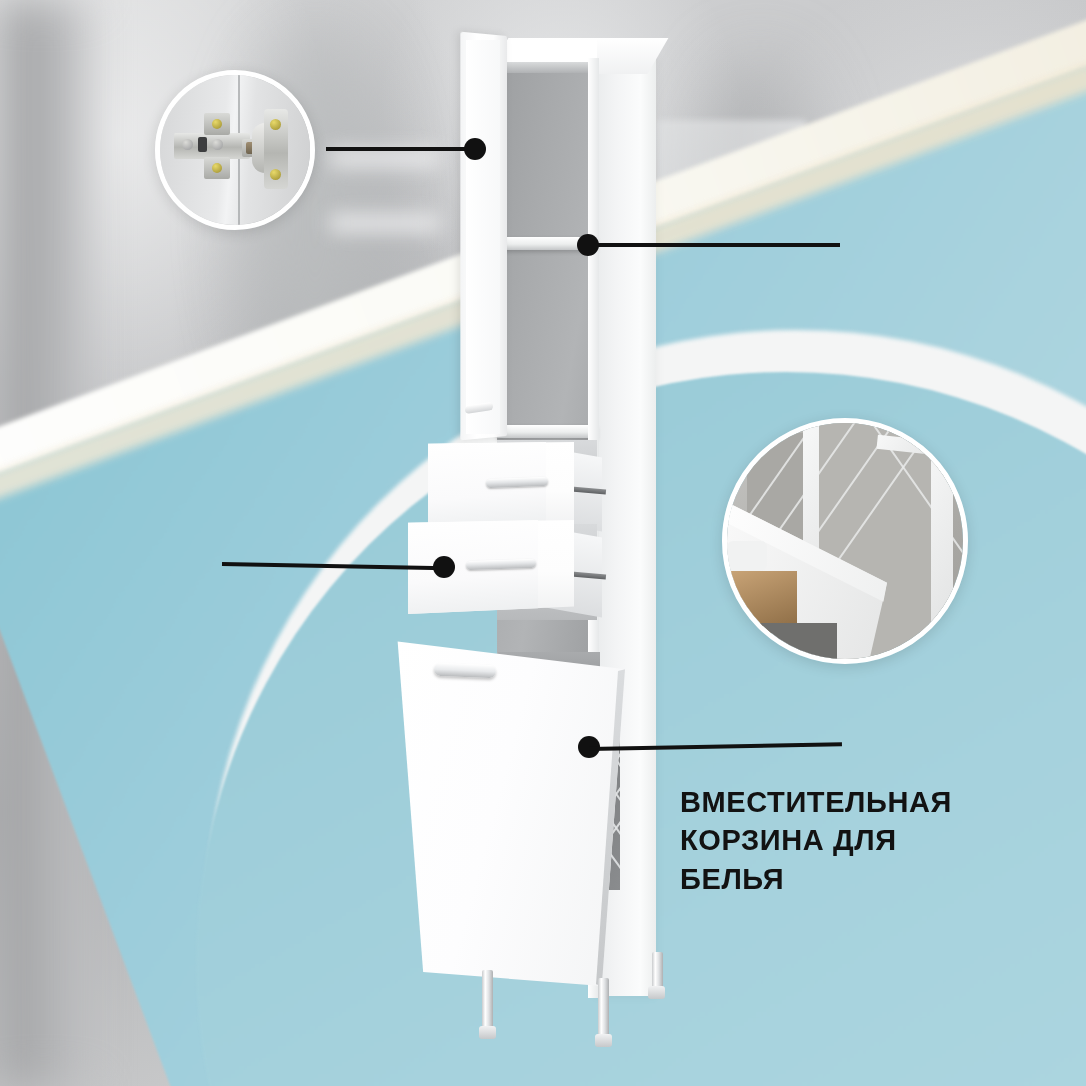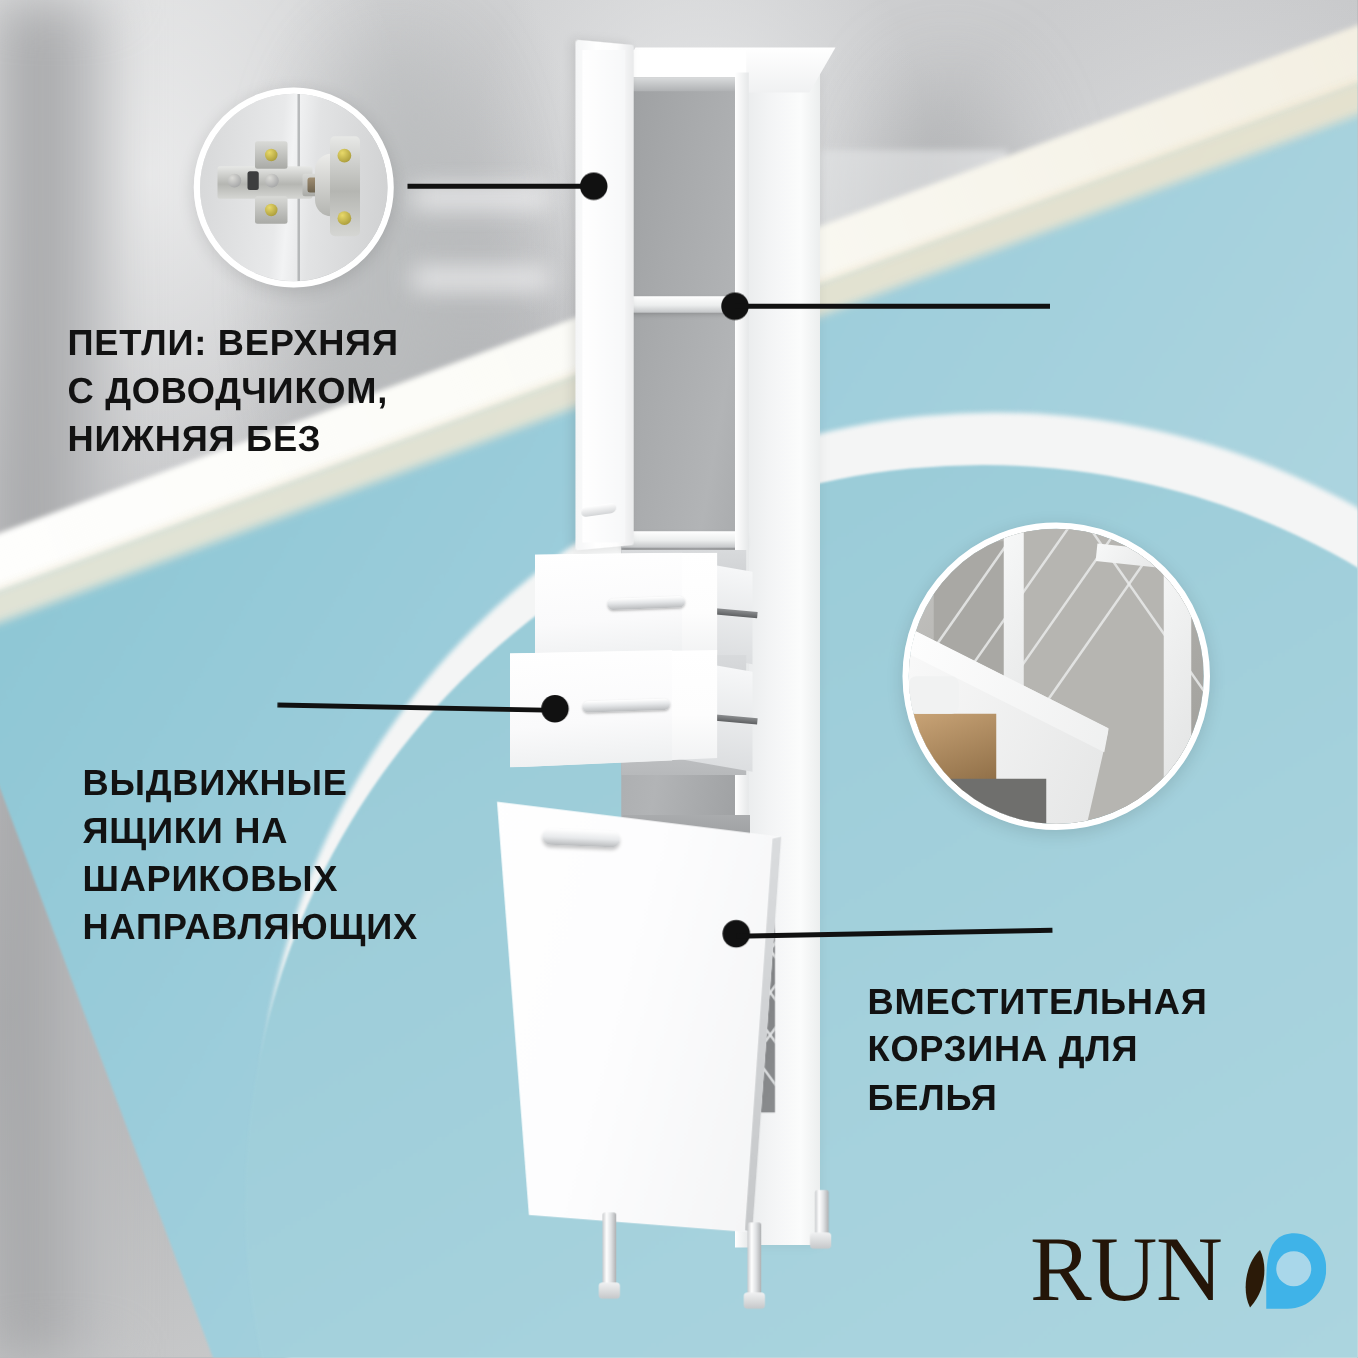--- a/index.html
+++ b/index.html
@@ -396,36 +396,21 @@
 
   <div class="conn-dot" style="left:577px;top:234px;"></div>
   <div class="conn-line" style="left:588px;top:243px;width:252px;"></div>
 
   <div class="conn-line" style="left:222px;top:562px;width:224px;transform:rotate(1.1deg);"></div>
   <div class="conn-dot" style="left:433px;top:556px;"></div>
 
   <div class="conn-dot" style="left:578px;top:736px;"></div>
   <div class="conn-line" style="left:589px;top:747px;width:253px;transform:rotate(-1.1deg);"></div>
 
-  <div class="label" style="left:54px;top:256px;width:360px;">ПЕТЛИ: ВЕРХНЯЯ
-С ДОВОДЧИКОМ,
-НИЖНЯЯ БЕЗ</div>
-
-
-  <div class="label" style="left:66px;top:608px;width:330px;">ВЫДВИЖНЫЕ
-ЯЩИКИ НА
-ШАРИКОВЫХ
-НАПРАВЛЯЮЩИХ</div>
-
-  <div class="label" style="left:694px;top:783px;width:350px;">ВМЕСТИТЕЛЬНАЯ
+
+
+
+  <div class="label" style="left:680px;top:783px;width:350px;">ВМЕСТИТЕЛЬНАЯ
 КОРЗИНА ДЛЯ
 БЕЛЬЯ</div>
 
-  <div class="logo">
-    <span class="logo-text">RUN</span>
-    <svg class="logo-mark" viewBox="0 0 74 68">
-      <path d="M40 4 C58 -2 74 12 74 31 C74 49 60 63 43 63 L26 63 L26 44 C26 22 28 9 40 4 Z" fill="#3fb3e8"></path>
-      <circle cx="48" cy="31" r="14" fill="#a9d7ea"></circle>
-      <path d="M21 16 C27 28 26 48 13 62 C6 48 10 26 21 16 Z" fill="#2b1a08"></path>
-    </svg>
-  </div>
 
 </div>
 
 </body></html>

